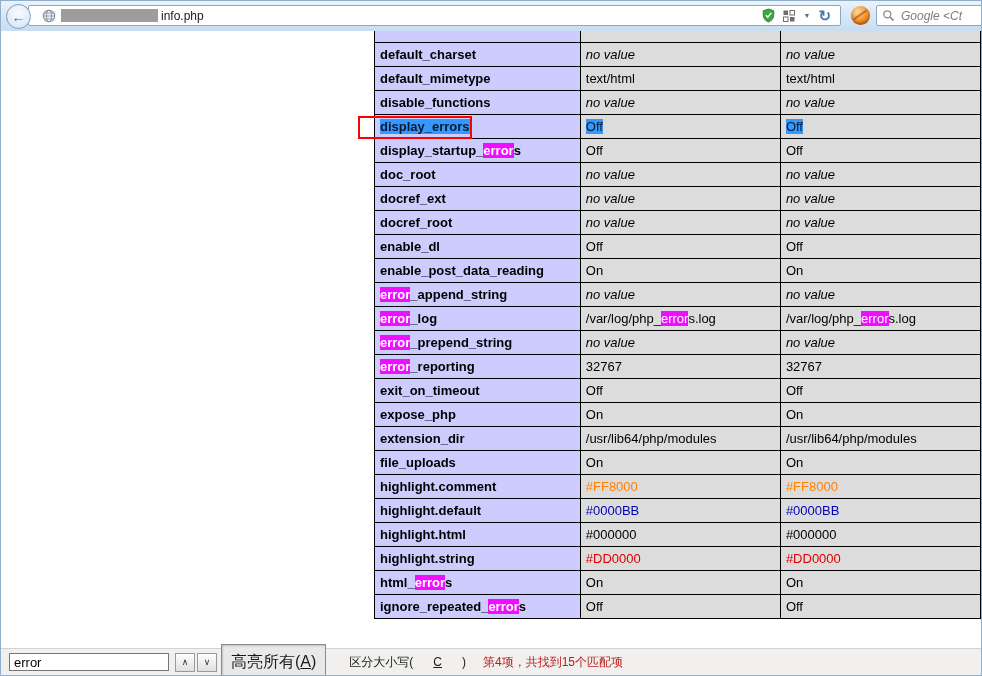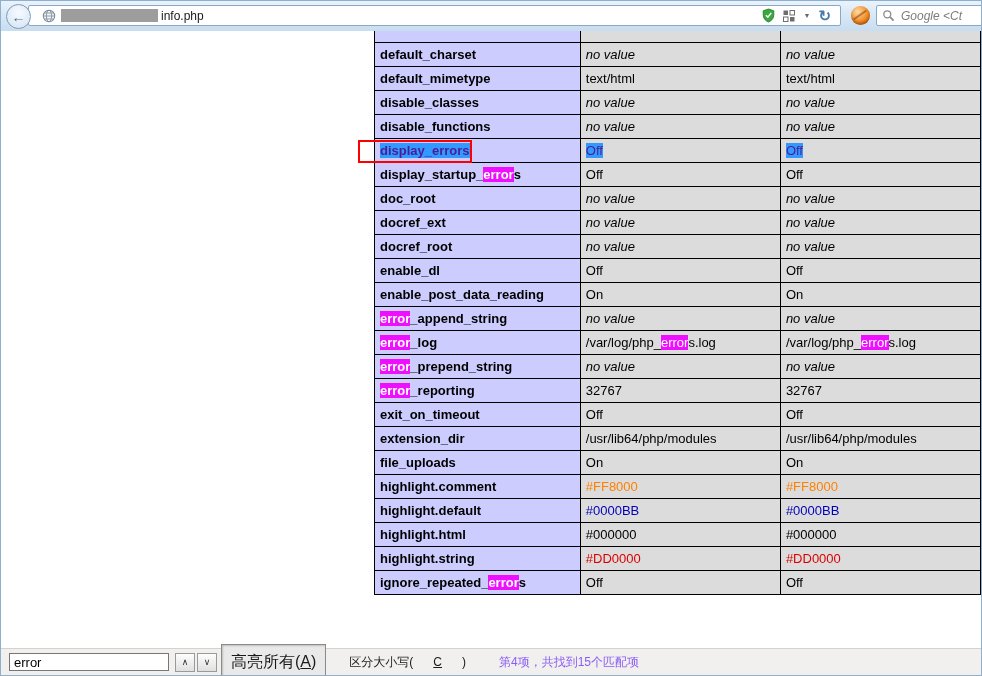--- a/index.html
+++ b/index.html
@@ -23,32 +23,32 @@
   .search-input::placeholder{color:#7d7d7d;font-style:italic;}
 
   
   .content{position:absolute;top:30px;left:0;right:0;bottom:26px;background:#fff;overflow:hidden;}
   table.phpinfo{position:absolute;left:373px;top:-13px;border-collapse:collapse;table-layout:fixed;}
   .phpinfo td{height:23px;border:1px solid #000;padding:0 5px;font-size:13px;white-space:nowrap;line-height:23px;font-family:"Liberation Sans",sans-serif;}
   .phpinfo td.e{background:var(--entry-bg,#ccccff);font-weight:bold;width:200px;position:relative;}
   .phpinfo td.v{background:var(--value-bg,#dcdcdc);width:199px;}
   .novalue{font-style:italic;}
   .hl{background:var(--find-hl,#ef0fff);color:#fff;}
-  .sel{background:var(--sel,#3399ff);color:#4c1d95;}
+  .sel{background:var(--sel,#3399ff);color:#0f172a;}
   .redbox{position:absolute;left:-17px;top:1px;width:110px;height:19px;border:2px solid var(--annotation,#f00);z-index:2;}
 
   
   .findbar{position:absolute;bottom:0;left:0;right:0;height:26px;background:#f1f0ee;border-top:1px solid #d4d2cf;display:flex;align-items:center;font-size:12px;color:#1a1a1a;}
   .find-input{margin-left:8px;width:160px;height:18px;border:1px solid #767676;font-size:13px;padding:0 4px;box-sizing:border-box;font-family:"Liberation Sans",sans-serif;}
   .find-nav{width:20px;height:19px;margin-left:2px;border:1px solid #9a9a9a;background:linear-gradient(#fdfdfd,#e0e0e0);font-size:9px;color:#333;display:flex;align-items:center;justify-content:center;cursor:pointer;box-sizing:border-box;}
   .find-nav.first{margin-left:6px;}
   .find-btn{margin-left:4px;height:20px;padding:7px 9px;border:1px solid #8a8a8a;background:#e9e9e9;box-shadow:inset 1px 1px 2px rgba(0,0,0,.18);display:flex;align-items:center;cursor:pointer;font-size:16px;}
   .find-flat{margin-left:14px;height:20px;padding:0 9px;border:none;background:none;display:flex;align-items:center;cursor:pointer;font-size:12px;gap:20px;}
   .acckey{text-decoration:underline;}
-  .find-status{margin-left:24px;color:#8b5cf6;}
+  .find-status{margin-left:8px;color:#b91c1c;}
 </style>
 </head>
 <body>
 
 <div class="window">
 
   <div class="chrome">
     <div class="back-btn">
       <span>←</span>
     </div>
@@ -107,25 +107,20 @@
             <td class="e">default_charset</td>
             <td class="v novalue">no value</td>
             <td class="v novalue">no value</td>
           </tr>
           <tr>
             <td class="e">default_mimetype</td>
             <td class="v">text/html</td>
             <td class="v">text/html</td>
           </tr>
           <tr>
-            <td class="e">disable_classes</td>
-            <td class="v novalue">no value</td>
-            <td class="v novalue">no value</td>
-          </tr>
-          <tr>
             <td class="e">disable_functions</td>
             <td class="v novalue">no value</td>
             <td class="v novalue">no value</td>
           </tr>
           <tr>
             <td class="e"><span class="sel">display_errors</span><div class="redbox"></div></td>
             <td class="v"><span class="sel">Off</span></td>
             <td class="v"><span class="sel">Off</span></td>
           </tr>
           <tr>
@@ -177,20 +172,25 @@
             <td class="e"><span class="hl">error</span>_reporting</td>
             <td class="v">32767</td>
             <td class="v">32767</td>
           </tr>
           <tr>
             <td class="e">exit_on_timeout</td>
             <td class="v">Off</td>
             <td class="v">Off</td>
           </tr>
           <tr>
+            <td class="e">expose_php</td>
+            <td class="v">On</td>
+            <td class="v">On</td>
+          </tr>
+          <tr>
             <td class="e">extension_dir</td>
             <td class="v">/usr/lib64/php/modules</td>
             <td class="v">/usr/lib64/php/modules</td>
           </tr>
           <tr>
             <td class="e">file_uploads</td>
             <td class="v">On</td>
             <td class="v">On</td>
           </tr>
           <tr>
@@ -205,20 +205,25 @@
           </tr>
           <tr>
             <td class="e">highlight.html</td>
             <td class="v" style="color: rgb(0, 0, 0);">#000000</td>
             <td class="v" style="color: rgb(0, 0, 0);">#000000</td>
           </tr>
           <tr>
             <td class="e">highlight.string</td>
             <td class="v" style="color: rgb(221, 0, 0);">#DD0000</td>
             <td class="v" style="color: rgb(221, 0, 0);">#DD0000</td>
+          </tr>
+          <tr>
+            <td class="e">html_<span class="hl">error</span>s</td>
+            <td class="v">On</td>
+            <td class="v">On</td>
           </tr>
           <tr>
             <td class="e">ignore_repeated_<span class="hl">error</span>s</td>
             <td class="v">Off</td>
             <td class="v">Off</td>
           </tr>
         </tbody>
     </table>
   </div>
 

